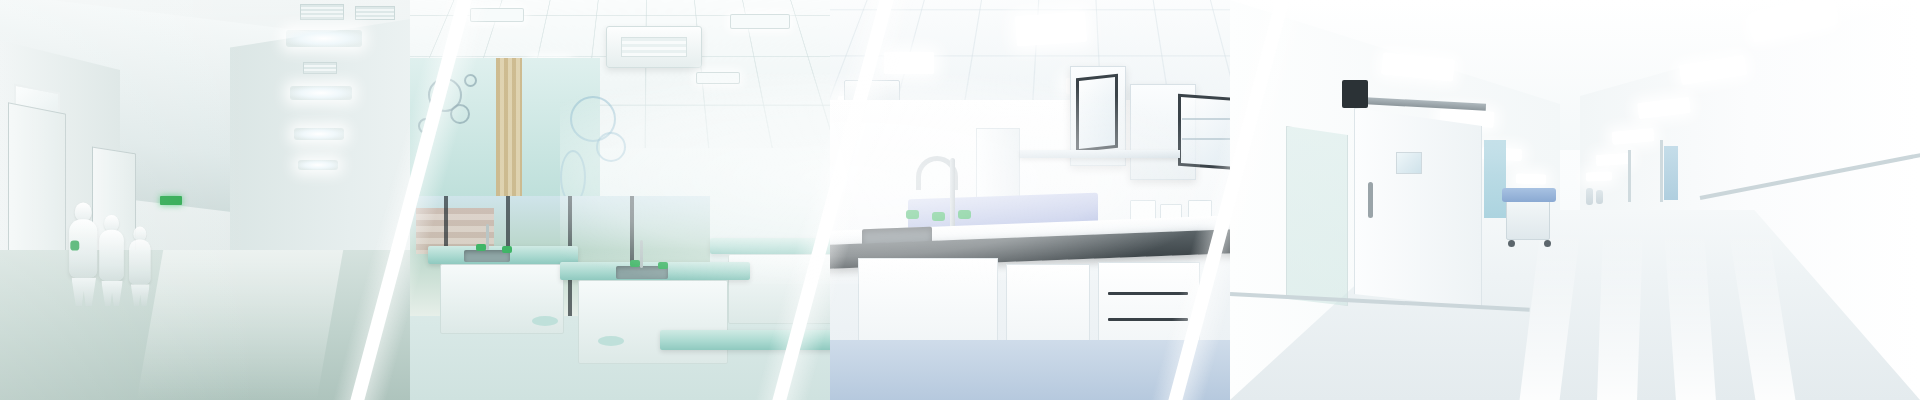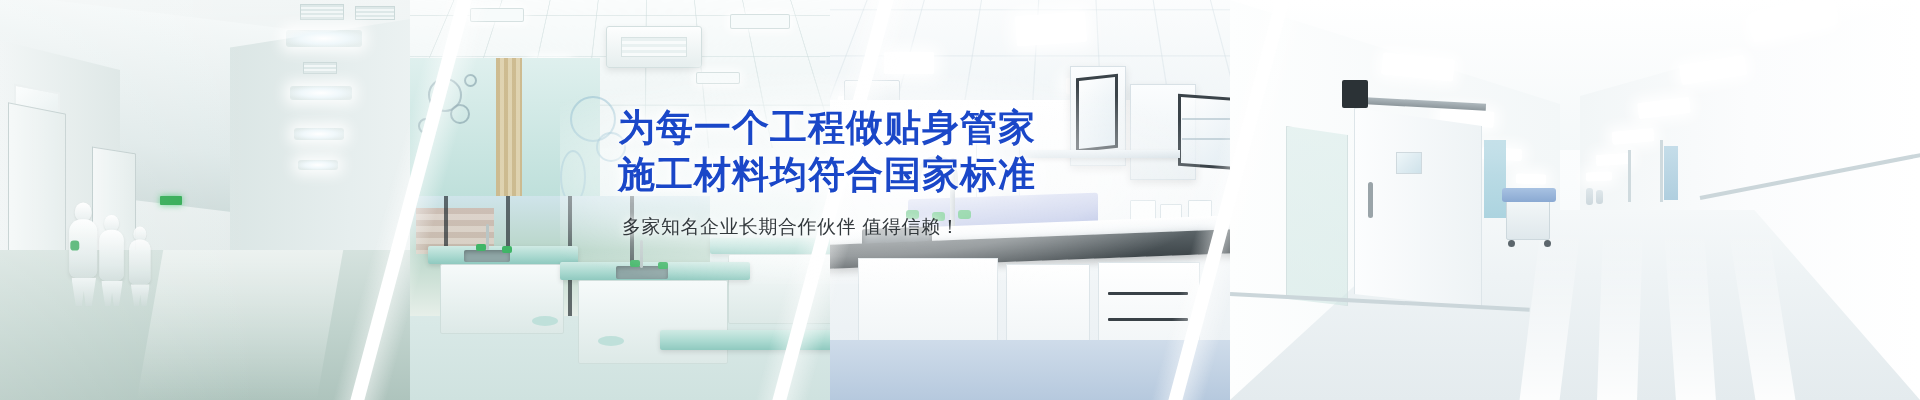--- a/index.html
+++ b/index.html
@@ -697,19 +697,14 @@
   <div class="feather ft-a"></div>
   <div class="feather ft-b"></div>
   <div class="feather ft-c"></div>
 
   <div class="slash sl-a"></div>
   <div class="slash sl-b"></div>
   <div class="slash sl-c"></div>
 
   <div class="textwash"></div>
 
-  <div class="copy">
-    <div class="headline">为每一个工程做贴身管家</div>
-    <div class="headline">施工材料均符合国家标准</div>
-    <div class="subline">多家知名企业长期合作伙伴  值得信赖！</div>
-  </div>
 
 </div>
 
 </body></html>

